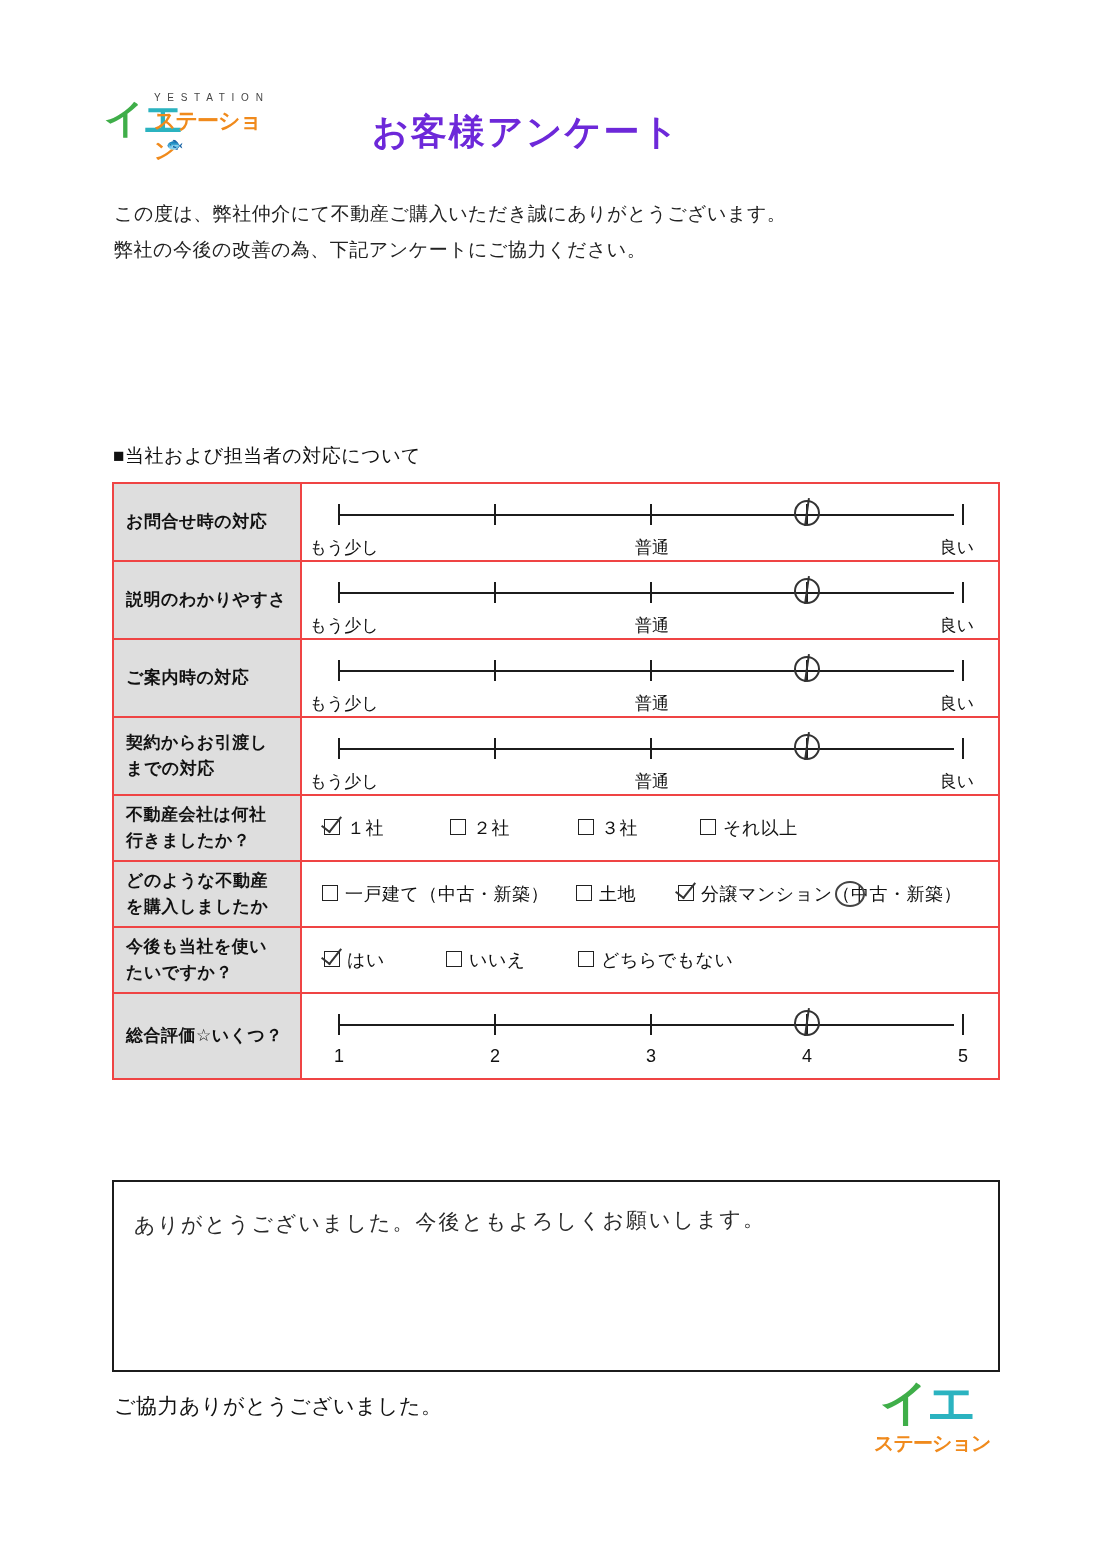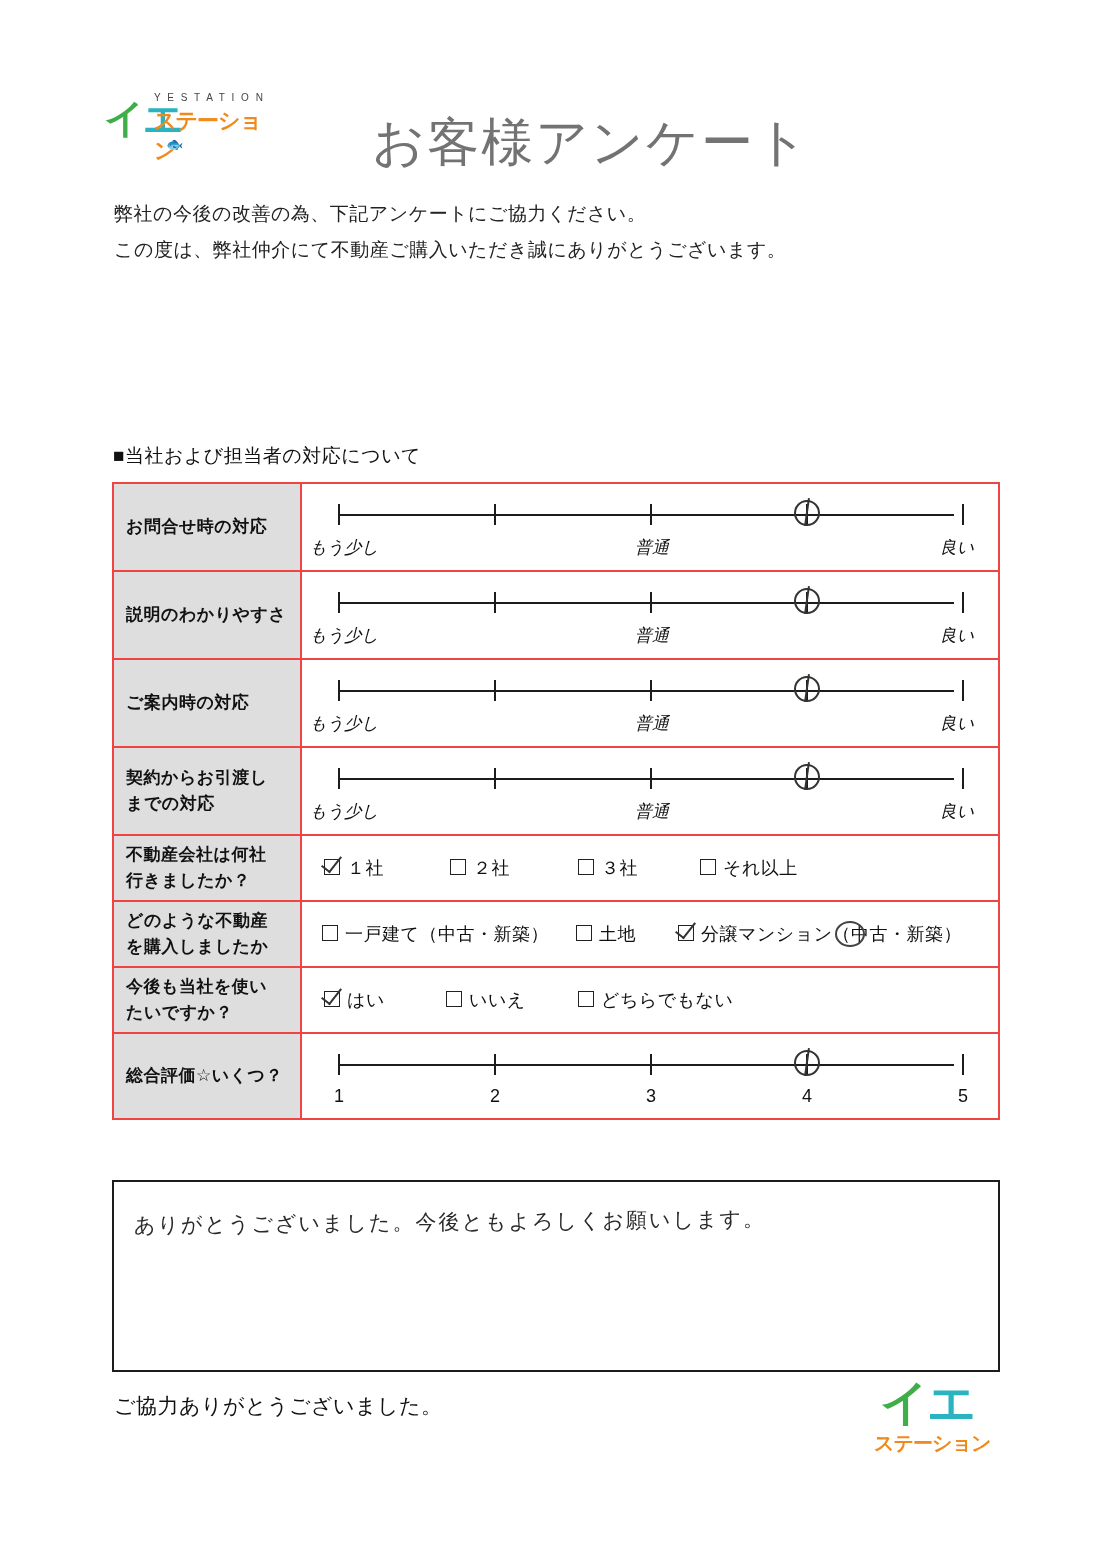--- a/index.html
+++ b/index.html
@@ -67,24 +67,24 @@
     left: 70px;
     top: 44px;
     font-size: 14px;
     color: #3fae49;
   }
 
   .doc-title {
     position: absolute;
     left: 372px;
     top: 108px;
-    font-size: 52px;
-    font-weight: normal;
+    font-size: 36px;
+    font-weight: bold;
     letter-spacing: 2px;
-    color: #737373;
+    color: #6d28d9;
   }
 
   .intro {
     position: absolute;
     left: 114px;
     top: 196px;
     font-size: 19px;
     line-height: 36px;
     color: #222;
     letter-spacing: 0.5px;
@@ -125,22 +125,21 @@
     color: #111;
   }
   .content-cell {
     padding: 0 !important;
     position: relative;
   }
 
   
   .scale-wrap {
     position: relative;
-    height: 86px;
-    font-style: italic;
+    height: 76px;
   }
   .scale-line {
     position: absolute;
     left: 36px;
     right: 44px;
     top: 30px;
     height: 2px;
     background: #1c1c1c;
   }
   .tick {
@@ -319,22 +318,22 @@
         <span class="c1">イ</span><span class="c2">エ</span>
       </div>
       <div class="tiny">Y E S T A T I O N</div>
       <div class="station">ステーション</div>
       <div class="fish">🐟</div>
     </div>
 
     <div class="doc-title">お客様アンケート</div>
 
     <div class="intro">
+      <div>この度は、弊社仲介にて不動産ご購入いただき誠にありがとうございます。</div>
       <div>弊社の今後の改善の為、下記アンケートにご協力ください。</div>
-      <div>この度は、弊社仲介にて不動産ご購入いただき誠にありがとうございます。</div>
     </div>
   </div>
 
   <div class="section-heading">■当社および担当者の対応について</div>
 
   <table class="survey-table">
     <tbody>
 
       <tr>
         <td class="label-cell">お問合せ時の対応</td>

